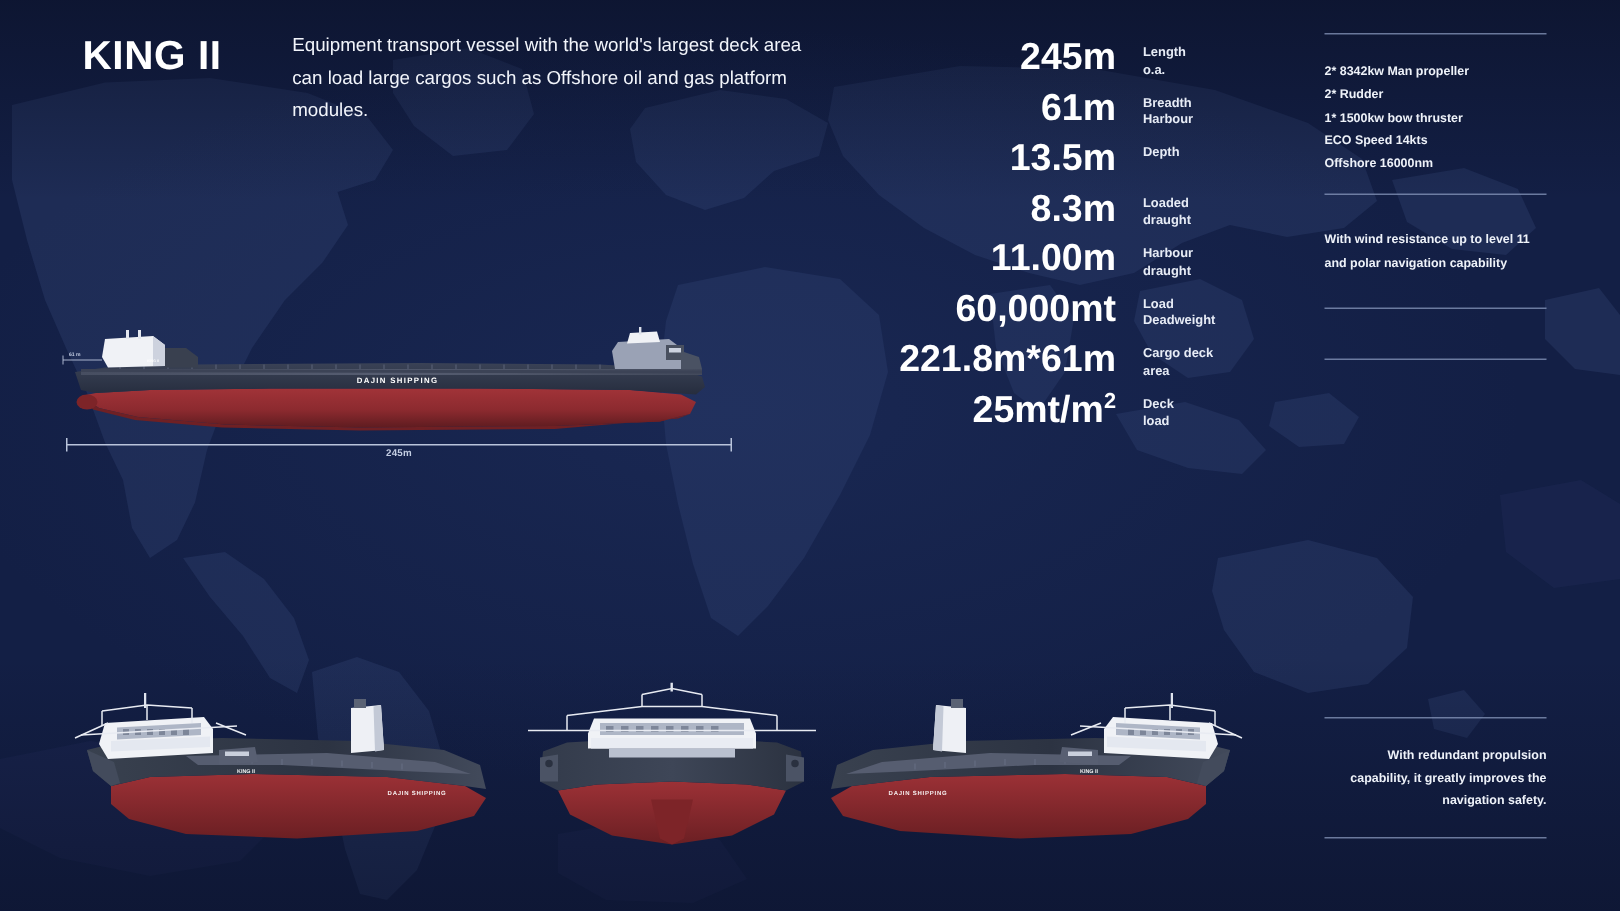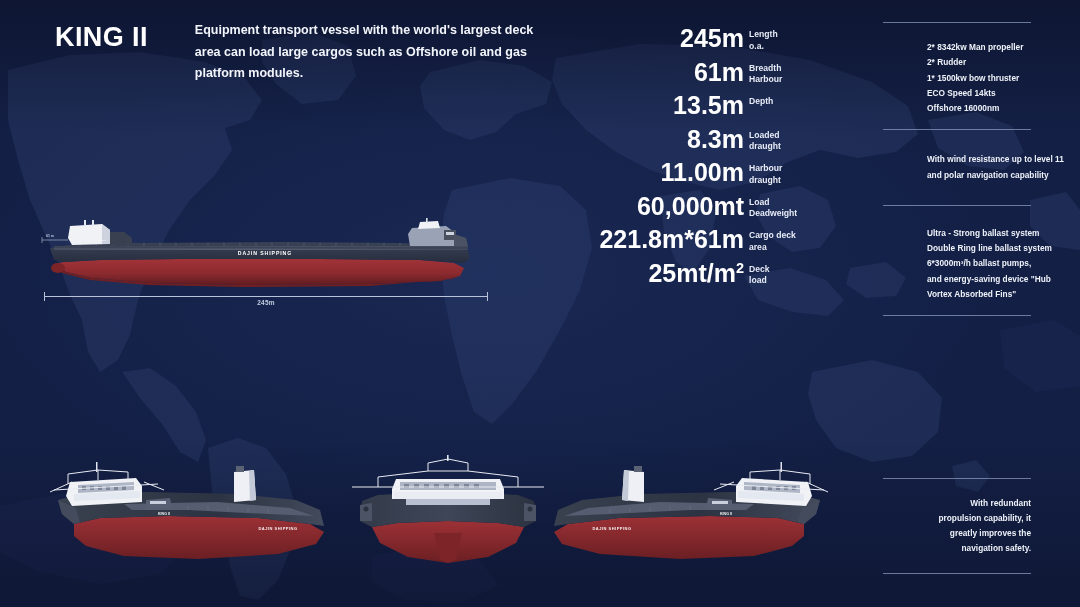--- a/index.html
+++ b/index.html
@@ -35,44 +35,44 @@
 
   
   #header { position:absolute; left:55px; top:20px; display:flex; align-items:flex-start; }
   #title {
     font-size:27px; font-weight:bold; letter-spacing:.4px;
     color:#ffffff; line-height:1; white-space:nowrap;
     padding-top:4px;
   }
   #subtitle {
     margin-left:47px; width:355px;
-    font-size:12.5px; font-weight:bold; line-height:1.72;
+    font-size:12.5px; font-weight:normal; line-height:1.72;
     color:#f2f5fb;
   }
 
   
   #specs { position:absolute; left:568px; top:22px; width:250px; }
   .spec-row { display:flex; align-items:flex-start; margin-bottom:1px; }
   .spec-value {
     width:176px; text-align:right;
     font-size:25px; font-weight:bold; line-height:1.30;
     color:#ffffff; white-space:nowrap;
   }
   .spec-value sup { font-size:.58em; vertical-align:super; font-weight:bold; }
   .spec-label {
-    margin-left:5px; padding-top:7px;
+    margin-left:18px; padding-top:7px;
     font-size:8.6px; font-weight:bold; line-height:1.38;
     color:#e7ecf6; white-space:pre-line;
   }
 
   
   #notes { position:absolute; left:883px; top:22px; width:148px; }
   .rule { height:1px; background:#8a99bd; opacity:.75; width:100%; }
   .note { font-size:8.3px; font-weight:bold; line-height:1.84; color:#eef2f9; }
-  .note div { white-space:nowrap;margin-left:44px; }
+  .note div { white-space:nowrap; }
   .gap-a { height:17px; } .gap-b { height:13px; }
   .gap-c { height:22px; } .gap-d { height:20px; }
 
   #notes-bottom { position:absolute; left:883px; top:478px; width:148px; }
   #notes-bottom .note { line-height:1.82;text-align:right; }
   #notes-bottom .note div { white-space:normal; }
 
   
   .ship { position:absolute; }
   #ship-profile { left:40px; top:218px; width:450px; height:75px; }
@@ -211,27 +211,20 @@
     <div class="gap-b"></div>
     <div class="rule"></div>
     <div class="gap-c"></div>
     <div class="note" id="note-wind">
         <div>With wind resistance up to level 11</div>
         <div>and polar navigation capability</div>
       </div>
     <div class="gap-c"></div>
     <div class="rule"></div>
     <div class="gap-d"></div>
-    <div class="note" id="note-ballast">
-        <div>Ultra - Strong ballast  system</div>
-        <div>Double Ring line ballast system</div>
-        <div>6*3000m³/h ballast pumps,</div>
-        <div>and energy-saving device "Hub</div>
-        <div>Vortex Absorbed Fins"</div>
-      </div>
     <div class="gap-b"></div>
     <div class="rule"></div>
   </div>
 
   <div id="notes-bottom">
     <div class="rule"></div>
     <div class="gap-a"></div>
     <div class="note" id="note-redundancy">
         <div>With redundant propulsion capability, it greatly improves the navigation safety.</div>
       </div>

